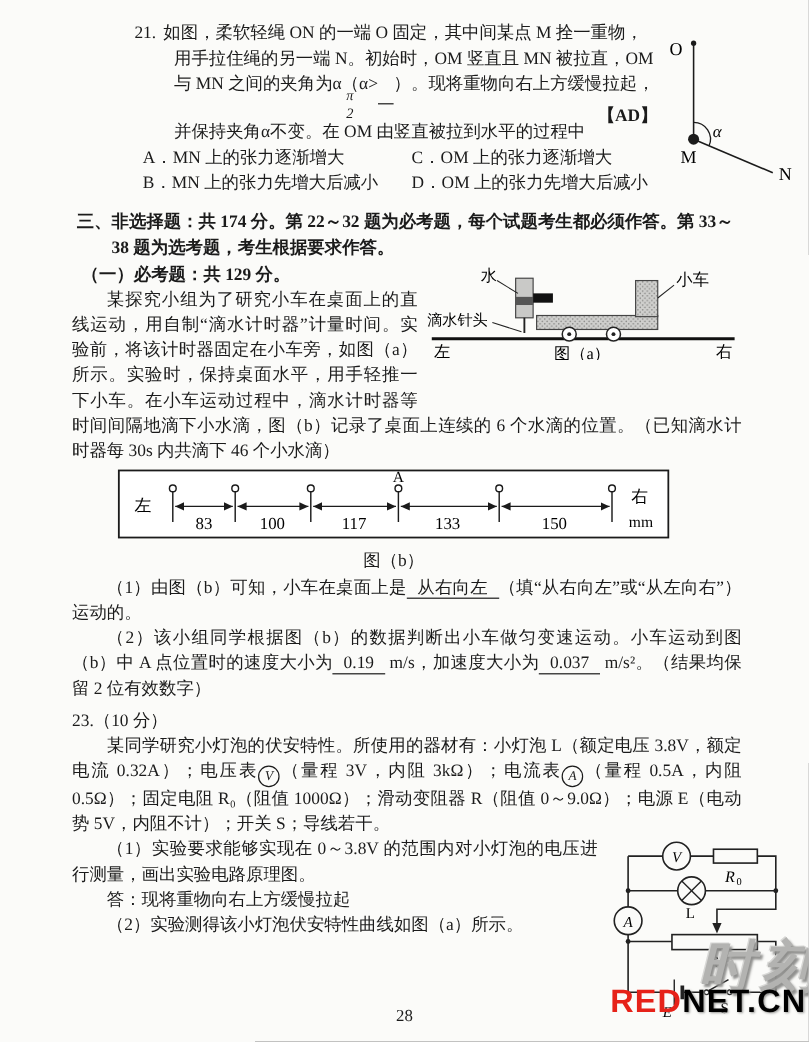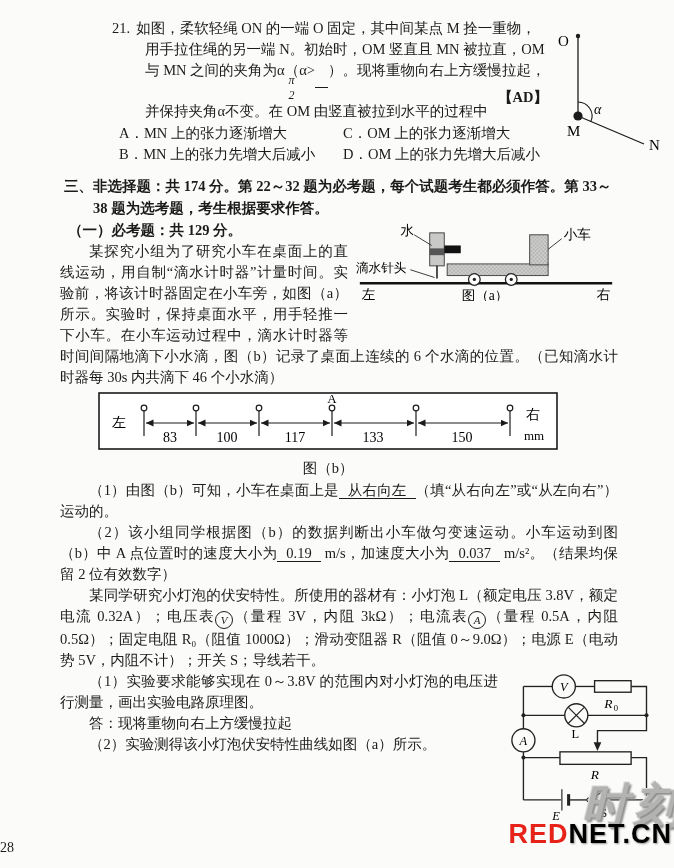--- a/index.html
+++ b/index.html
@@ -24,21 +24,21 @@
   .body-par{margin:0 56px 0 60px;text-indent:2em;text-align:justify;}
   .fig-a{float:right;width:264px;margin:2px 56px 20px 6px;}
   .fig-b{margin:4px 0 0 98px;width:460px;}
   .fig-caption{text-align:center;line-height:20px;margin-top:2px;}
   .blank{border-bottom:1px solid #1b1b1b;padding:0 9px;}
   .circ{display:inline-block;width:16px;height:16px;line-height:16px;border:1px solid #1b1b1b;border-radius:50%;
         text-align:center;font-size:11px;font-style:italic;vertical-align:-3px;text-indent:0;}
   .circuit-fig{float:right;margin:2px 10px 0 6px;}
   .mt6{margin-top:6px;} .mt2{margin-top:2px;}
   .clear{clear:both;}
-  .footer{position:absolute;left:0;right:0;bottom:10px;font-size:14px;}
+  .footer{position:absolute;left:0;right:0;bottom:10px;text-align:center;font-size:14px;}
   .wm{position:absolute;right:2px;bottom:20px;text-align:right;pointer-events:none;}
   .wm-cn{font-size:46px;line-height:40px;font-weight:bold;font-style:italic;letter-spacing:6px;
          color:#b3b3b1;text-shadow:2px 2px 2px #8f8f8d,-1px -1px 0 #d8d8d6;margin-right:-14px;}
   .wm-l2{font-size:27px;line-height:28px;font-weight:bold;letter-spacing:1px;margin-top:-6px;
          font-family:"Liberation Sans","DejaVu Sans",sans-serif;}
   .wm-red{color:#e62219;}
   .wm-net{color:#000000;text-shadow:1px 1px 2px #979795;}
   svg text{font-family:"Liberation Serif","DejaVu Serif",serif;}
   .it{font-style:italic;}
 </style>
@@ -158,20 +158,21 @@
     <div class="fig-caption">图（b）</div>
   </div>
 
   <div class="body-par mt2">
     <span>（1）由图（b）可知，小车在桌面上是</span><span class="blank">从右向左</span><span>（填“从右向左”或“从左向右”）运动的。</span>
   </div>
   <div class="body-par">
     <span>（2）该小组同学根据图（b）的数据判断出小车做匀变速运动。小车运动到图（b）中 A 点位置时的速度大小为</span><span class="blank">0.19</span> <span>m/s，加速度大小为</span><span class="blank">0.037</span> <span>m/s²。（结果均保留 2 位有效数字）</span>
   </div>
 
+  <div class="qline mt6">23.（10 分）</div>
   <div class="body-par">
     <span>某同学研究小灯泡的伏安特性。所使用的器材有：小灯泡 L（额定电压 3.8V，额定电流 0.32A）；电压表</span><span class="circ">V</span><span>（量程 3V，内阻 3kΩ）；电流表</span><span class="circ">A</span><span>（量程 0.5A，内阻 0.5Ω）；固定电阻 R₀（阻值 1000Ω）；滑动变阻器 R（阻值 0～9.0Ω）；电源 E（电动势 5V，内阻不计）；开关 S；导线若干。</span>
   </div>
 
   <div class="circuit-fig">
     <svg width="160" height="150" viewBox="0 0 166 156">
       <g stroke="#222" stroke-width="1.4" fill="none">
         <path d="M20,14 H50"></path>
           <path d="M74,14 H94"></path>
           <path d="M132,14 H148 V60 H97 V77"></path>

